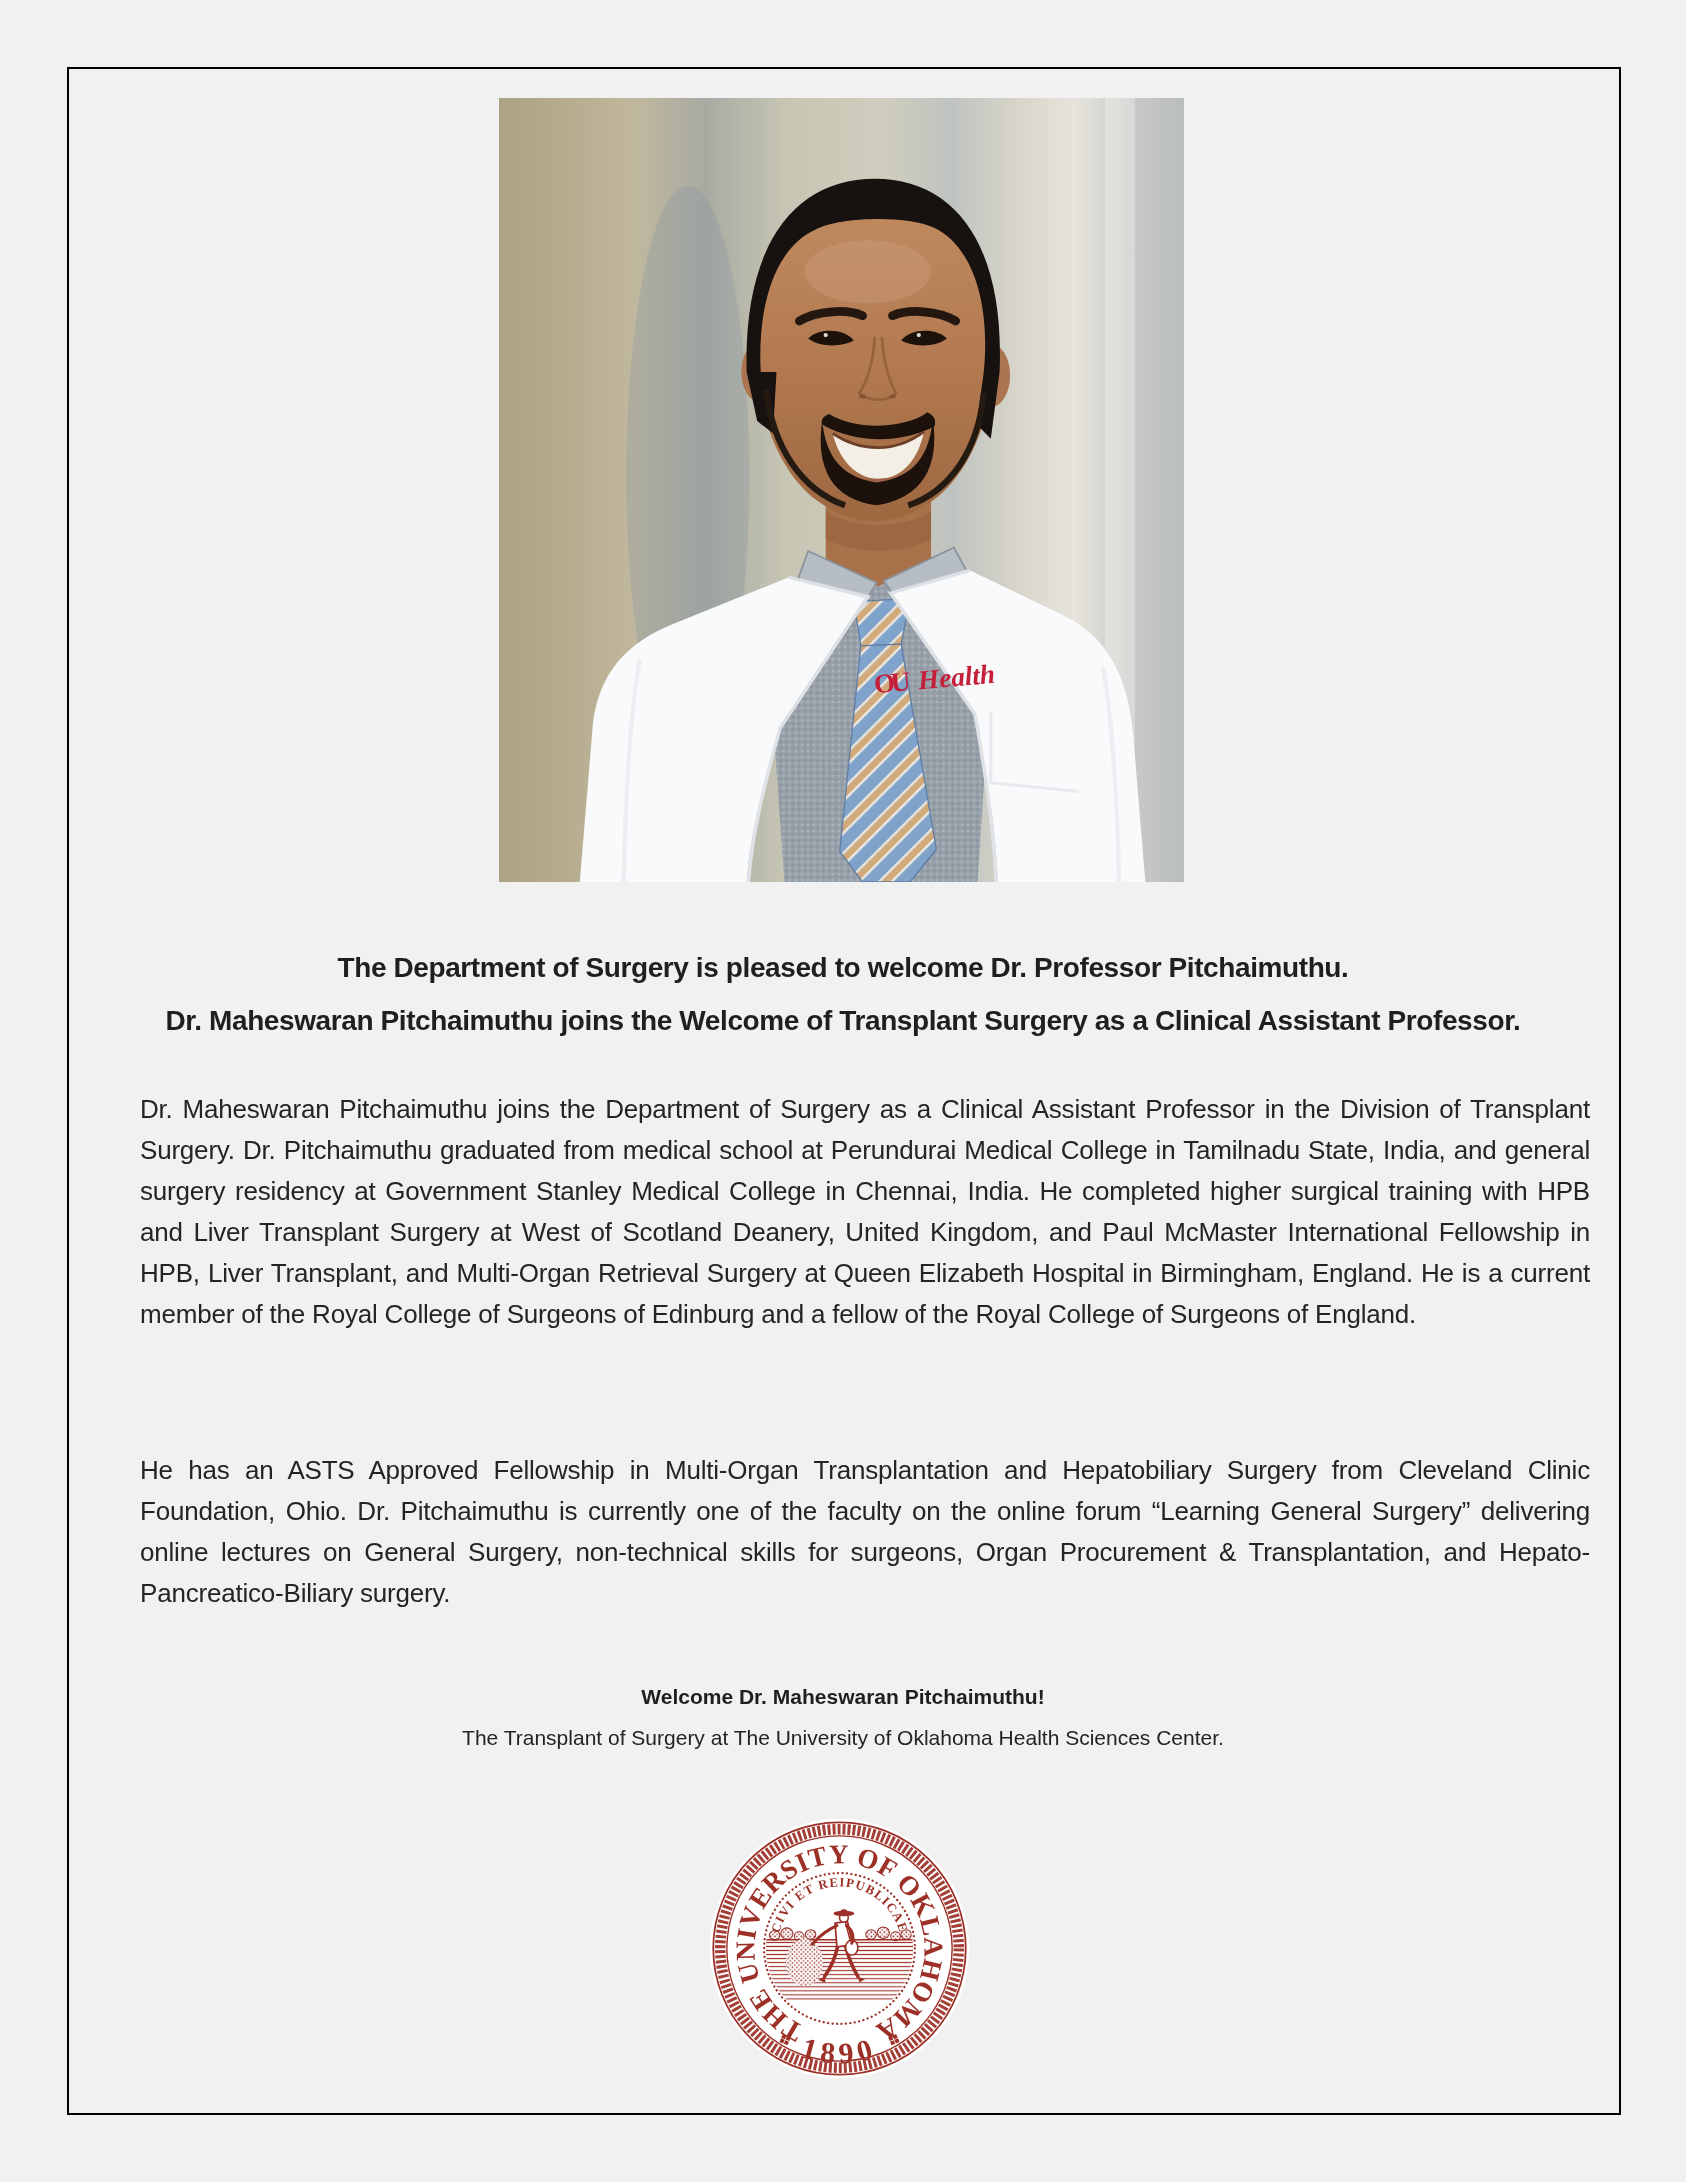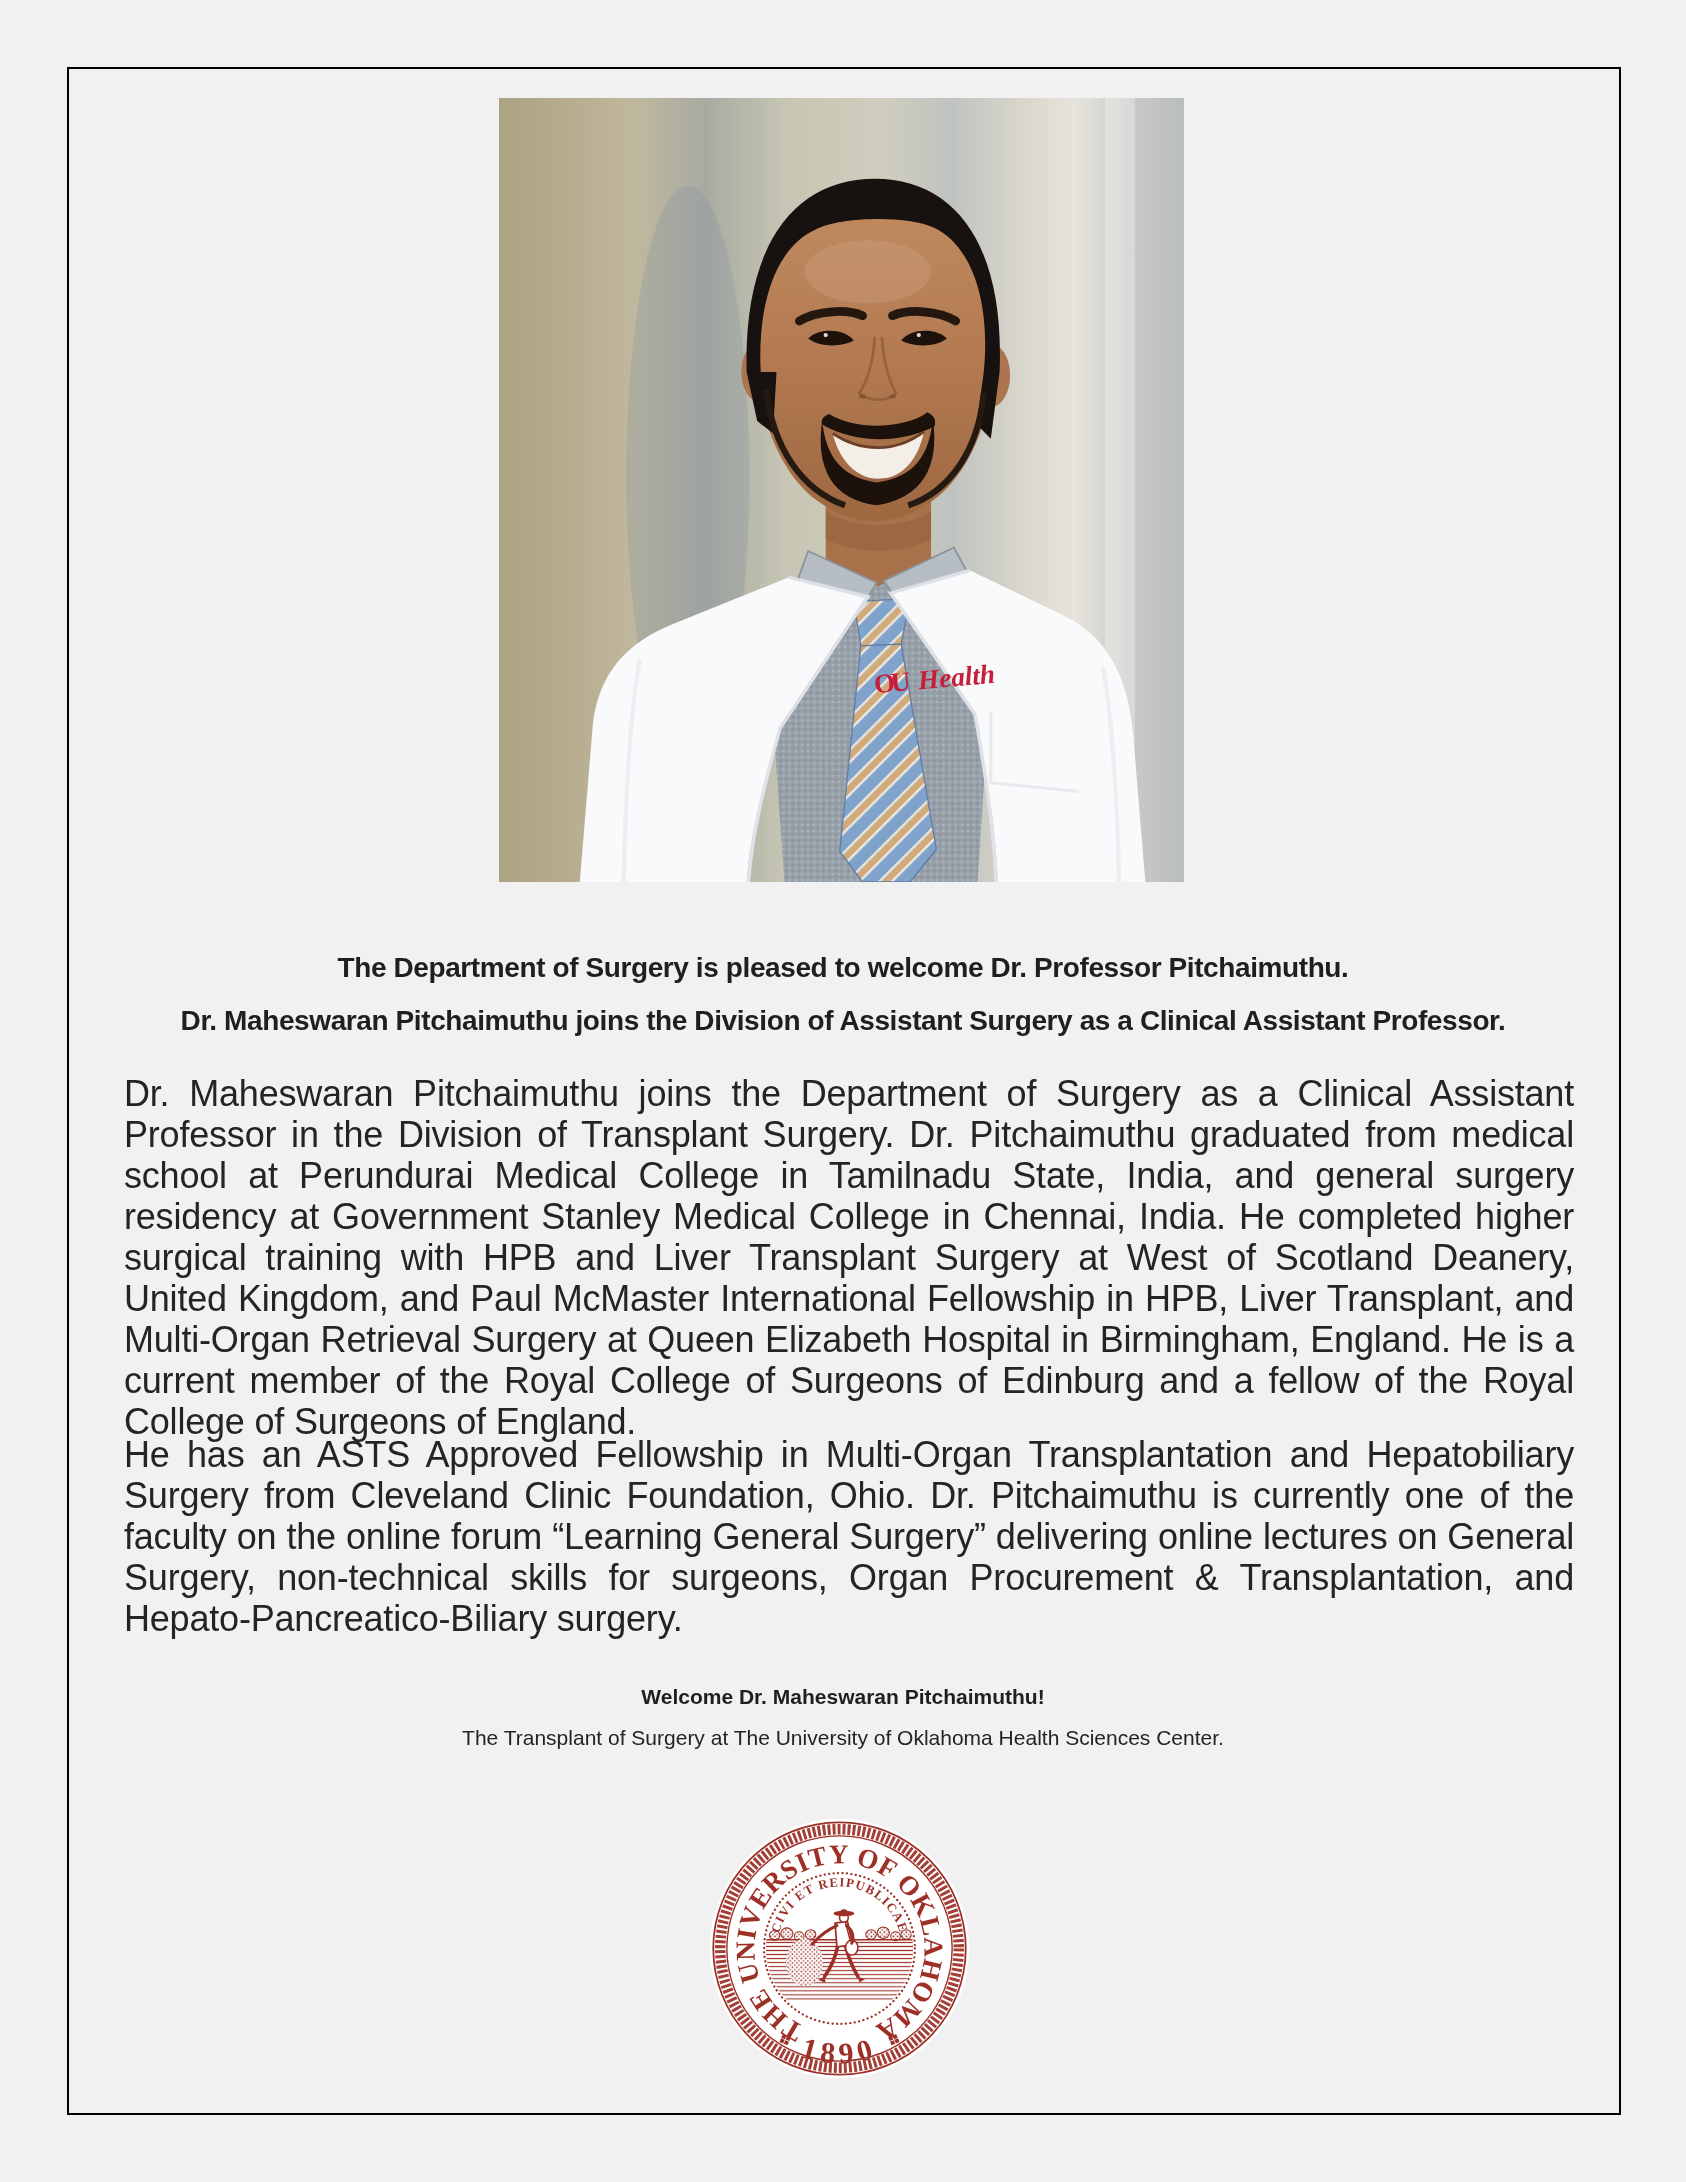--- a/index.html
+++ b/index.html
@@ -13,22 +13,22 @@
     border:2.2px solid #000;pointer-events:none;
   }
   .photo{position:absolute;left:499px;top:98px;width:685px;height:784px;}
   .photo svg{display:block;width:100%;height:100%;}
   .heading{
     position:absolute;left:0;width:100%;top:941px;text-align:center;
     font-weight:700;font-size:28px;line-height:53px;letter-spacing:-0.4px;color:#1f1f1f;
   }
   .heading .hline{white-space:nowrap;}
   .para{
-    position:absolute;left:124px;width:1450px;margin:0;
-    font-size:36px;line-height:41px;text-align:justify;
+    position:absolute;left:124px;width:1450px;margin:16px;
+    font-size:26px;line-height:41px;text-align:justify;
     letter-spacing:-0.2px;color:#242424;
   }
   #p1{top:1073px;}
   #p2{top:1434px;}
   .closing{
     position:absolute;left:0;width:100%;top:1676px;text-align:center;
     font-size:21px;line-height:41px;color:#242424;
   }
   .closing .cline{white-space:nowrap;}
   .closing .bold{font-weight:700;color:#1f1f1f;}
@@ -132,21 +132,21 @@
         <text x="0" y="0" font-size="31" fill="#c41f3a" font-family="'Liberation Serif', serif" font-weight="700">
           <tspan letter-spacing="-5">OU</tspan>
           <tspan dx="6" font-style="italic">Health</tspan>
         </text>
       </g>
     </svg>
   </div>
 
   <div class="heading">
     <div class="hline">The Department of Surgery is pleased to welcome Dr. Professor Pitchaimuthu.</div>
-    <div class="hline">Dr. Maheswaran Pitchaimuthu joins the Division of Assistant Surgery as a Clinical Assistant Professor.</div>
+    <div class="hline">Dr. Maheswaran Pitchaimuthu joins the Welcome of Transplant Surgery as a Clinical Assistant Professor.</div>
   </div>
 
   <p class="para" id="p1">Dr. Maheswaran Pitchaimuthu joins the Department of Surgery as a Clinical Assistant Professor in the Division of Transplant Surgery. Dr. Pitchaimuthu graduated from medical school at Perundurai Medical College in Tamilnadu State, India, and general surgery residency at Government Stanley Medical College in Chennai, India. He completed higher surgical training with HPB and Liver Transplant Surgery at West of Scotland Deanery, United Kingdom, and Paul McMaster International Fellowship in HPB, Liver Transplant, and Multi-Organ Retrieval Surgery at Queen Elizabeth Hospital in Birmingham, England. He is a current member of the Royal College of Surgeons of Edinburg and a fellow of the Royal College of Surgeons of England.</p>
   <p class="para" id="p2">He has an ASTS Approved Fellowship in Multi-Organ Transplantation and Hepatobiliary Surgery from Cleveland Clinic Foundation, Ohio.  Dr. Pitchaimuthu is currently one of the faculty on the online forum “Learning General Surgery” delivering online lectures on General Surgery, non-technical skills for surgeons, Organ Procurement &amp; Transplantation, and Hepato-Pancreatico-Biliary surgery.</p>
 
   <div class="closing">
     <div class="cline bold">Welcome Dr. Maheswaran Pitchaimuthu!</div>
     <div class="cline">The Transplant of Surgery at The University of Oklahoma Health Sciences Center.</div>
   </div>
 

